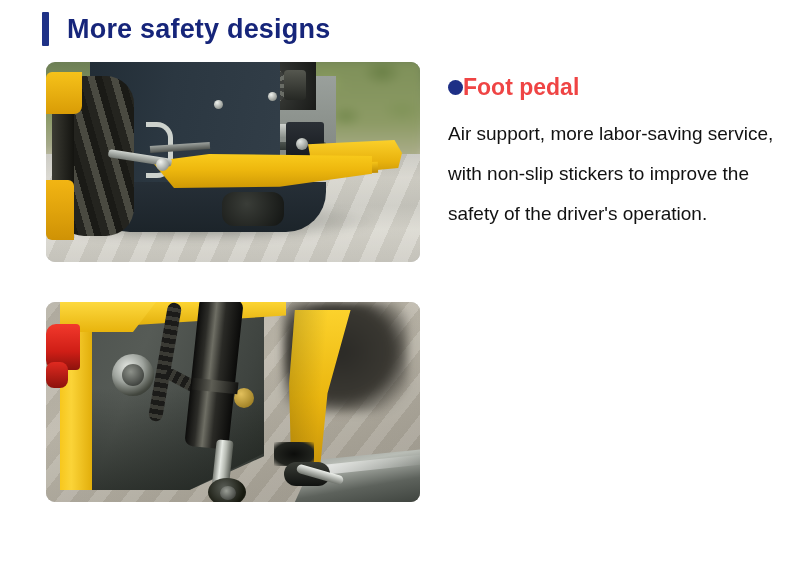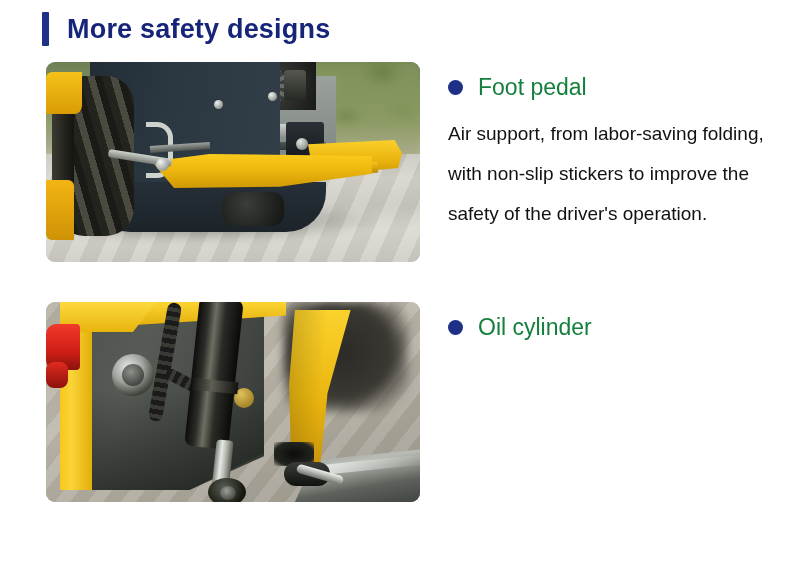--- a/index.html
+++ b/index.html
@@ -183,21 +183,21 @@
   .p2-hole{left:228px;top:140px;width:40px;height:24px;
     background:radial-gradient(ellipse at 50% 50%, #0c0d0b 0%, #22241f 70%, rgba(0,0,0,0) 100%);}
 
   
   .col-right{position:absolute;left:448px;top:62px;width:334px;}
   .feature{position:absolute;left:0;width:334px;}
   #feature-1{top:10px;}
   #feature-2{top:250px;}
   .f-head{display:flex;align-items:center;height:30px;}
   .f-dot{width:15px;height:15px;border-radius:50%;background:#1e2f86;flex:none;}
-  .f-title{margin-left:15px;font-size:23px;font-weight:normal;color:#15803d;
+  .f-title{font-size:23px;font-weight:bold;color:#ef4444;
     line-height:30px;white-space:nowrap;}
   .f-body{margin-top:12px;font-size:19px;color:#121212;line-height:40px;}
 </style>
 </head>
 <body>
 
 <div class="page">
 
   <div class="title-row">
     <div class="title-bar"></div>
@@ -266,25 +266,21 @@
     <div class="ph-layer p2-eye-in"></div>
   </div>
 
   <div class="col-right">
 
     <div class="feature" id="feature-1">
       <div class="f-head">
         <span class="f-dot"></span>
         <span class="f-title">Foot pedal</span>
       </div>
-      <div class="f-body">Air support, from labor-saving folding, with non-slip stickers to improve the safety of the driver's operation.</div>
+      <div class="f-body">Air support, more labor-saving service, with non-slip stickers to improve the safety of the driver's operation.</div>
     </div>
 
     <div class="feature" id="feature-2">
-      <div class="f-head">
-        <span class="f-dot"></span>
-        <span class="f-title">Oil cylinder</span>
-      </div>
     </div>
 
   </div>
 
 </div>
 
 </body></html>

